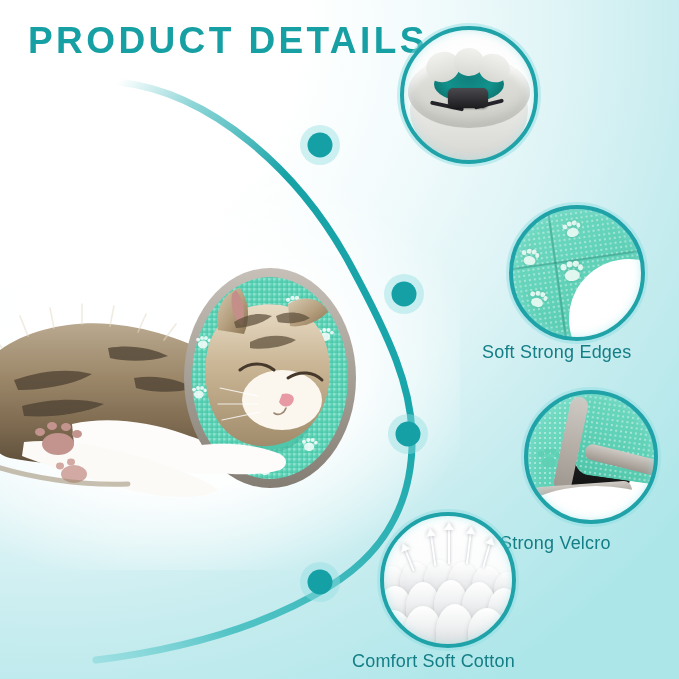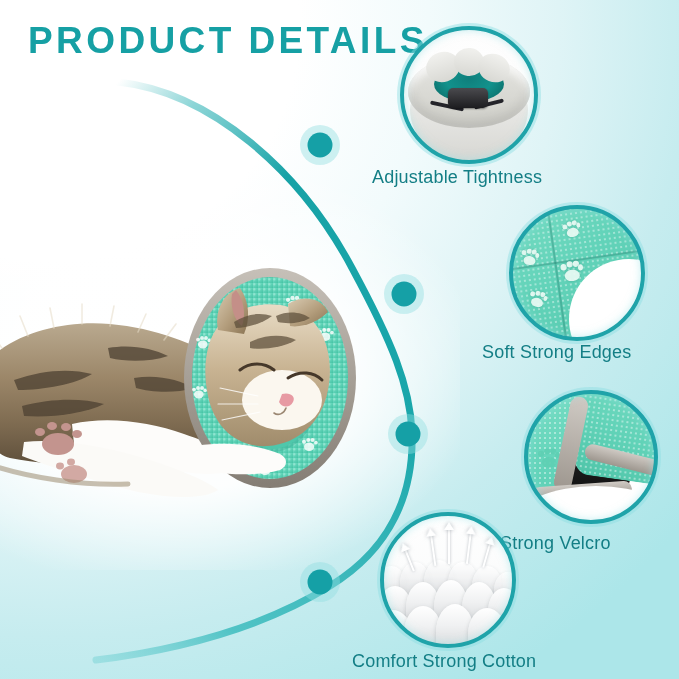--- a/index.html
+++ b/index.html
@@ -330,21 +330,20 @@
       <div class="b1-hole"></div>
       <div class="b1-fold b1-f1"></div>
       <div class="b1-fold b1-f2"></div>
       <div class="b1-fold b1-f3"></div>
       <div class="b1-cord b1-cordA"></div>
       <div class="b1-cord b1-cordB"></div>
       <div class="b1-toggle"></div>
     </div>
   </div>
   <div class="ring" id="ring1"></div>
-  <div class="cap c1">Adjustable Tightness</div>
 
   <div class="bub" id="bub2">
     <div class="inner">
       <div class="b2-bg"></div>
       <div class="b2-grey"></div>
       <div class="b2-mint"></div>
       <div class="b2-seam b2-s1"></div>
       <div class="b2-seam b2-s2"></div>
       <div class="paw" style="left:52px;top:14px;transform:rotate(-12deg);">
         <i class="pad"></i>
@@ -426,21 +425,21 @@
       <div class="cone" style="left:114px;top:100px;width:34px;height:46px;"></div>
 
       <div class="arrow" style="left:26px;top:32px;height:26px;transform:rotate(-22deg);"></div>
       <div class="arrow" style="left:50px;top:18px;height:34px;transform:rotate(-8deg);"></div>
       <div class="arrow" style="left:66px;top:12px;height:38px;"></div>
       <div class="arrow" style="left:86px;top:16px;height:34px;transform:rotate(7deg);"></div>
       <div class="arrow" style="left:104px;top:26px;height:28px;transform:rotate(16deg);"></div>
     </div>
   </div>
   <div class="ring" id="ring4"></div>
-  <div class="cap c4">Comfort Strong Cotton</div>
+  <div class="cap c4">Comfort Soft Cotton</div>
 
   <svg class="layer top" viewBox="0 0 679 679">
     <g>
       <circle cx="320" cy="145" r="20" fill="#8fdde0" opacity=".42"></circle>
       <circle cx="320" cy="145" r="12.5" fill="#15a0a6"></circle>
     </g>
     <g>
       <circle cx="404" cy="294" r="20" fill="#8fdde0" opacity=".42"></circle>
       <circle cx="404" cy="294" r="12.5" fill="#15a0a6"></circle>
     </g>

